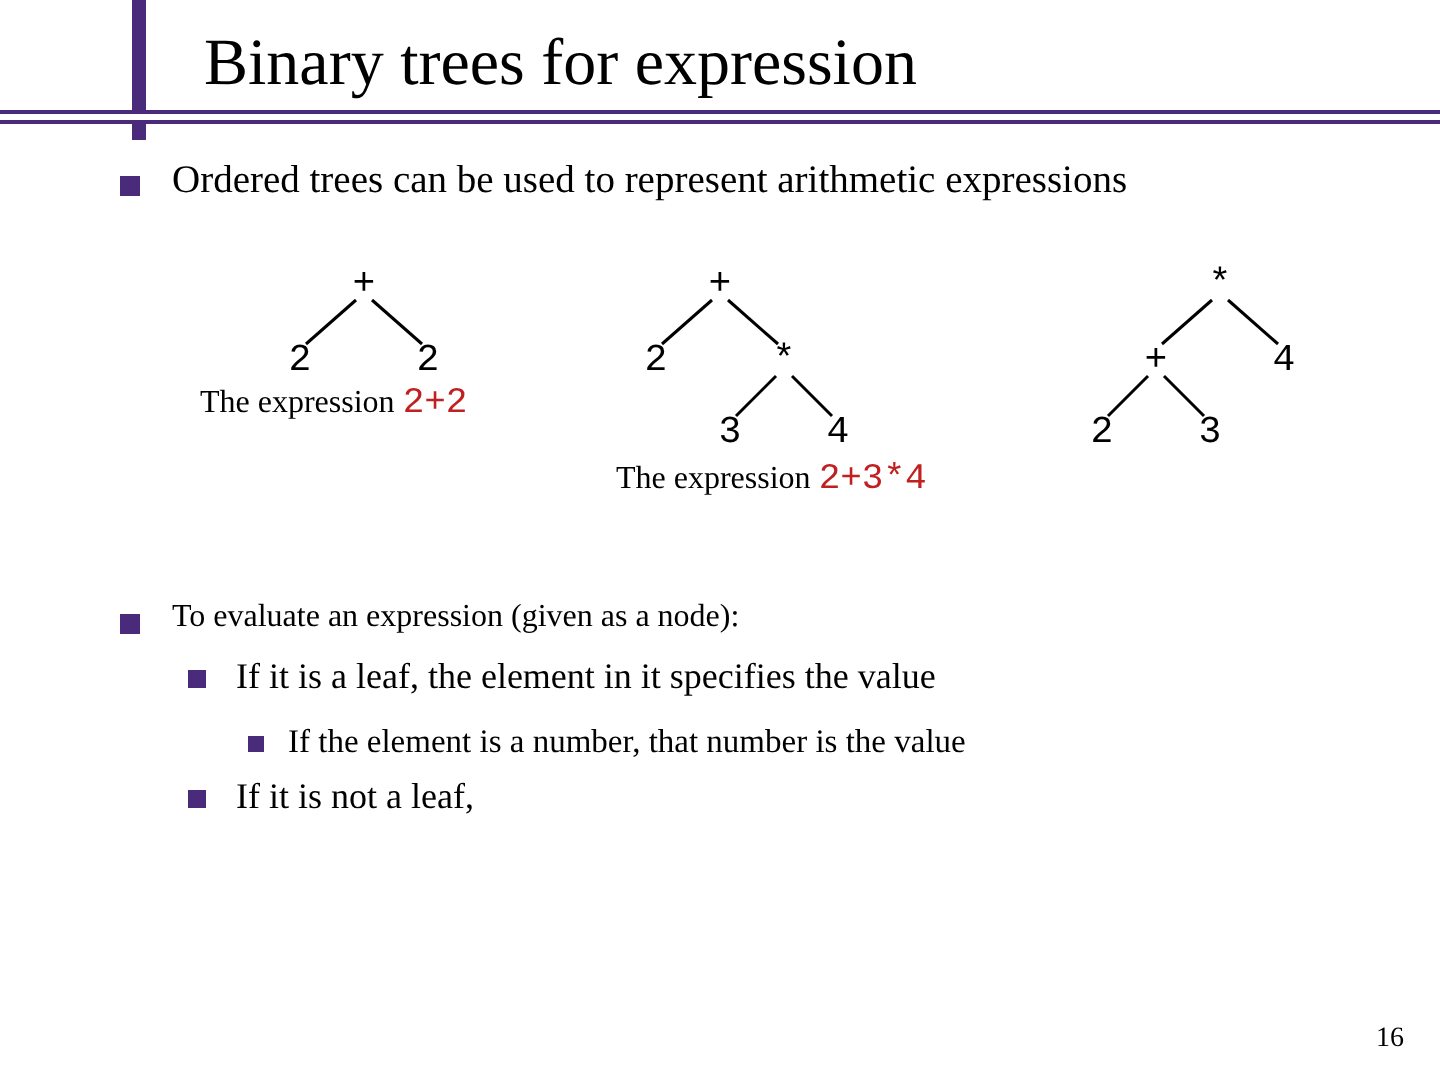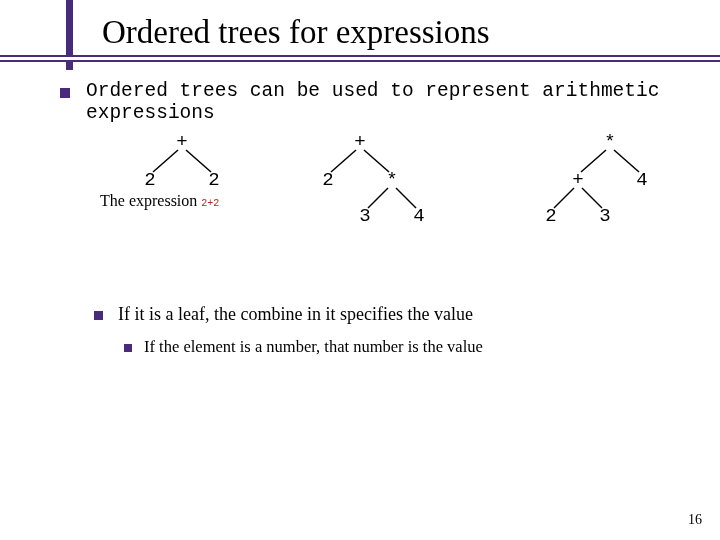--- a/index.html
+++ b/index.html
@@ -30,21 +30,21 @@
     font-size: 33px;
   }
   .content {
     position: absolute;
     left: 60px;
     top: 80px;
     right: 30px;
     font-size: 19.5px;
   }
   ul { list-style: none; margin: 0; padding: 0; }
-  .b1 { margin: 0 0 10px 0; padding-left: 26px; position: relative; font-family: Liberation Mono, monospace; }
+  .b1 { margin: 0 0 10px 0; padding-left: 26px; position: relative; }
   .b1::before {
     content: ""; position: absolute; left: 0; top: 0.42em;
     width: 10px; height: 10px; background: #4a2a7a;
   }
   .b2 { margin: 2px 0; padding-left: 24px; position: relative; font-size: 18px; }
   .b2::before {
     content: ""; position: absolute; left: 0; top: 0.40em;
     width: 9px; height: 9px; background: #4a2a7a;
   }
   .b3 { margin: 2px 0; padding-left: 20px; position: relative; font-size: 16.5px; line-height: 1.25; }
@@ -70,36 +70,36 @@
     transform: translate(-50%, -50%);
     white-space: nowrap;
   }
   svg.edges { position: absolute; left:0; top:0; }
   svg.edges line { stroke: #000; stroke-width: 1.5; }
   .caption {
     position: absolute;
     font-size: 16px;
     white-space: nowrap;
   }
-  .caption .red { font-size: 10px; }
+  .caption .red { font-size: 18px; }
   .pagenum {
     position: absolute;
     right: 18px; bottom: 12px;
     font-size: 14px;
   }
 </style>
 </head>
 <body>
 
 <div class="rule" style="top:55px;"></div>
 <div class="rule" style="top:60px;"></div>
 <div class="tick" style="left:66px; top:0; height:55px;"></div>
 <div class="tick" style="left:66px; top:60px; height:10px;"></div>
 
-<div class="title">Ordered trees for expressions</div>
+<div class="title">Binary trees for expression</div>
 
 <div class="content">
   <ul>
     <li class="b1">Ordered trees can be used to represent arithmetic expressions</li>
   </ul>
 </div>
 
 <div class="diagrams">
 
   <div class="tree" style="left:60px; top:0; width:120px; height:110px;">
@@ -120,42 +120,51 @@
       <line x1="56" y1="20" x2="31" y2="42"></line>
       <line x1="64" y1="20" x2="89" y2="42"></line>
       <line x1="88" y1="58" x2="68" y2="78"></line>
       <line x1="96" y1="58" x2="116" y2="78"></line>
     </svg>
     <div class="node" style="left:60px; top:12px;">+</div>
     <div class="node" style="left:28px; top:50px;">2</div>
     <div class="node" style="left:92px; top:50px;">*</div>
     <div class="node" style="left:65px; top:86px;">3</div>
     <div class="node" style="left:119px; top:86px;">4</div>
+    <div class="caption" style="left:8px; top:100px;">
+      <span>The expression </span><span class="red">2+3*4</span>
+    </div>
   </div>
 
   <div class="tree" style="left:460px; top:0; width:160px; height:130px;">
     <svg class="edges" width="160" height="130">
       <line x1="86" y1="20" x2="61" y2="42"></line>
       <line x1="94" y1="20" x2="119" y2="42"></line>
       <line x1="54" y1="58" x2="34" y2="78"></line>
       <line x1="62" y1="58" x2="82" y2="78"></line>
     </svg>
     <div class="node" style="left:90px; top:12px;">*</div>
     <div class="node" style="left:58px; top:50px;">+</div>
     <div class="node" style="left:122px; top:50px;">4</div>
     <div class="node" style="left:31px; top:86px;">2</div>
     <div class="node" style="left:85px; top:86px;">3</div>
   </div>
 
 </div>
 
 <div style="position:absolute; left:60px; top:300px; right:40px;">
+  <ul>
+    <li class="b1">To evaluate an expression (given as a node):</li>
+  </ul>
   <ul class="sub">
-    <li class="b2">If it is a leaf, the combine in it specifies the value</li>
+    <li class="b2">If it is a leaf, the element in it specifies the value</li>
   </ul>
   <ul class="sub">
       <ul class="subsub">
     <li class="b3">If the element is a number, that number is the value</li>
   </ul>
     </ul>
+  <ul class="sub" style="margin-top:6px;">
+    <li class="b2">If it is not a leaf,</li>
+  </ul>
 </div>
 
 <div class="pagenum">16</div>
 
 </body></html>

